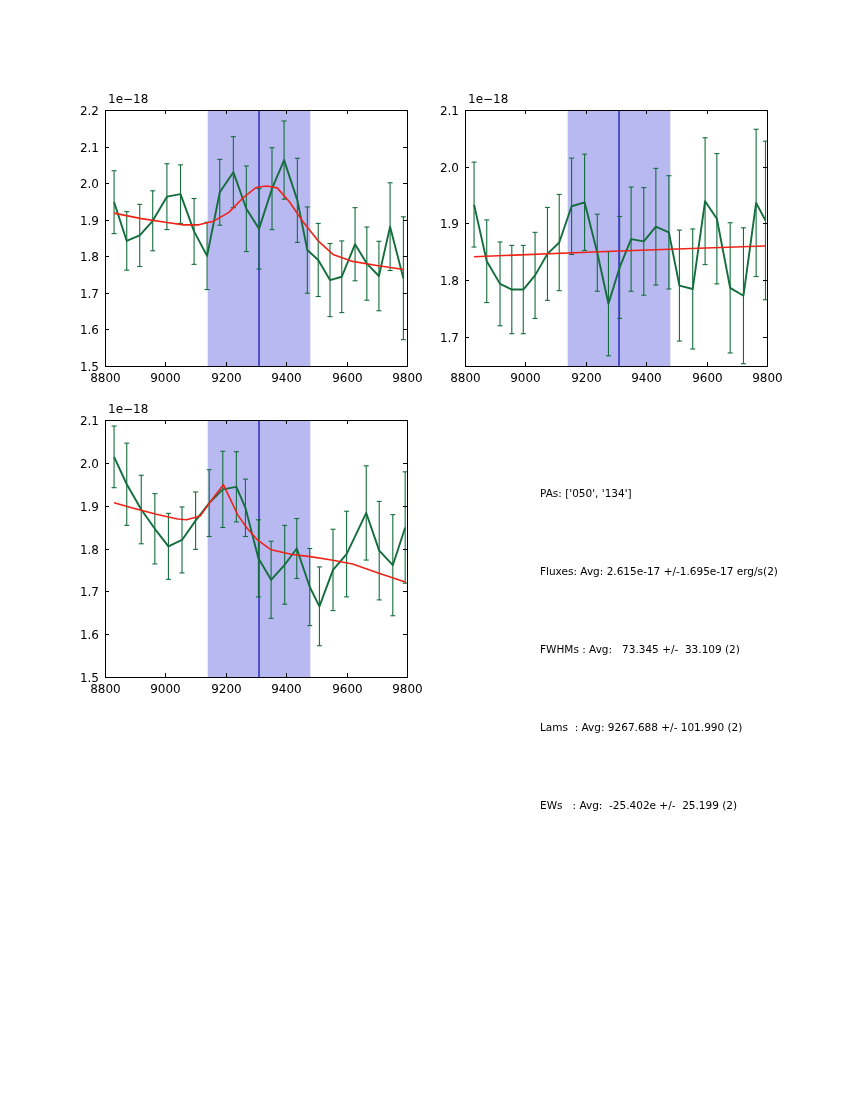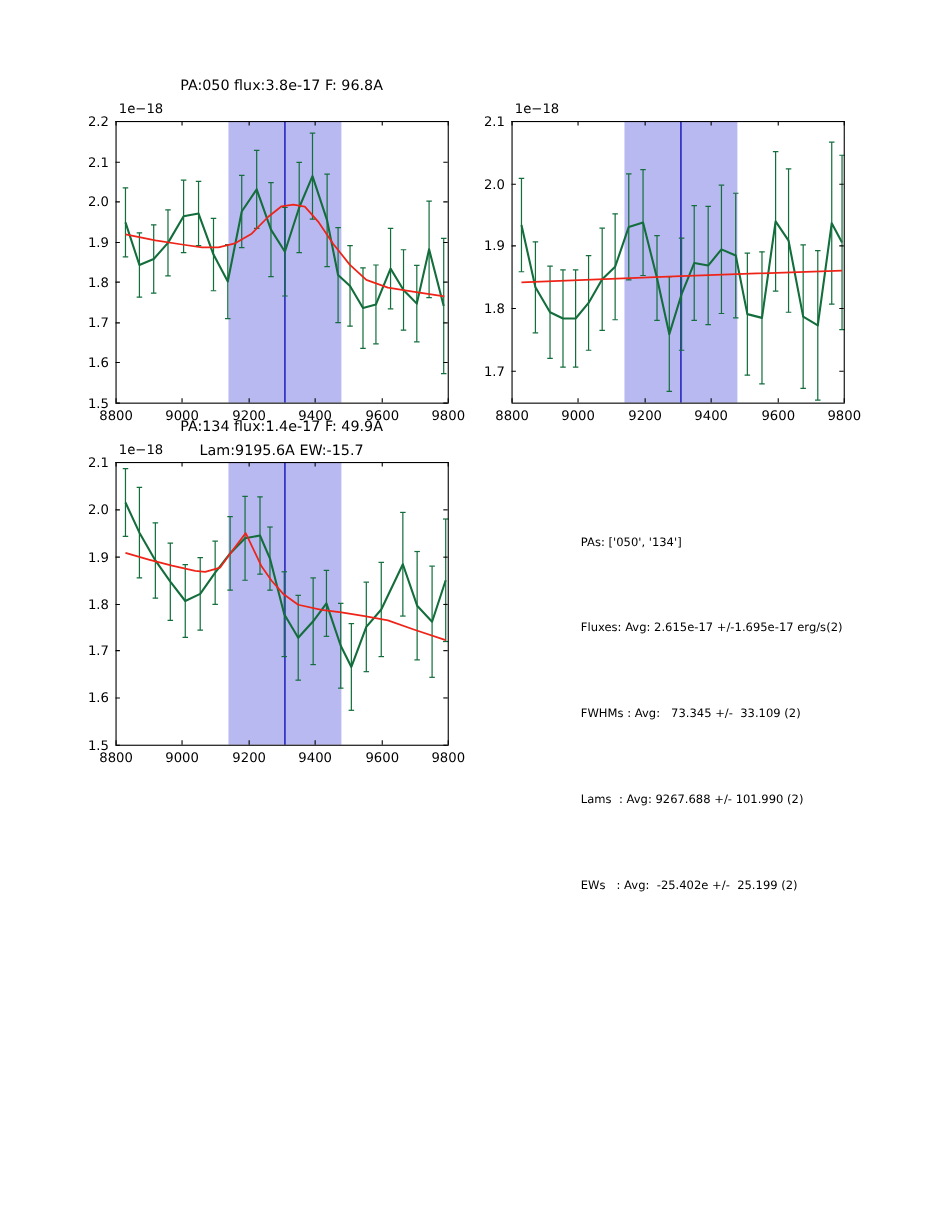--- a/index.html
+++ b/index.html
@@ -22,39 +22,34 @@
   #title-0{left:105px;top:68px;}
   #title-1{left:465px;top:90px;margin-top:36px;}
   #title-2{left:105px;top:378px;}
   .offset-label{
     position:absolute;font-size:12px;line-height:14px;text-align:right;
   }
   #offset-0{left:108px;top:92px;}
   #offset-1{left:468px;top:92px;}
   #offset-2{left:108px;top:402px;}
   #stats-block{
-    position:absolute;left:528px;top:428px;
+    position:absolute;left:540px;top:428px;
     font-size:10.5px;line-height:26px;white-space:pre;
   }
   .stats-line{height:26px;}
 </style>
 </head>
 <body>
 
 <div id="figure">
 
   <div class="plot-title" id="title-0">
-    <div>PA:050 flux:3.8e-17 F: 96.8A</div>
   </div>
   <div class="plot-title" id="title-1">
     <div>065</div>
-  </div>
-  <div class="plot-title" id="title-2">
-    <div>PA:134 flux:1.4e-17 F: 49.9A</div>
-    <div>Lam:9195.6A EW:-15.7</div>
   </div>
 
   <div class="offset-label" id="offset-0">1e−18</div>
   <div class="offset-label" id="offset-1">1e−18</div>
   <div class="offset-label" id="offset-2">1e−18</div>
 
   <div id="stats-block">
     <div class="stats-line">PAs: ['050', '134']</div>
     <div class="stats-line">Fluxes: Avg: 2.615e-17 +/-1.695e-17 erg/s(2)</div>
     <div class="stats-line">FWHMs : Avg:   73.345 +/-  33.109 (2)</div>

